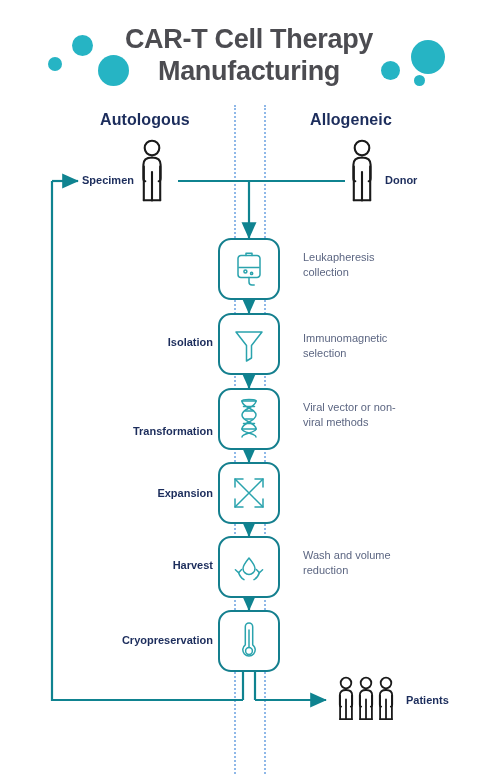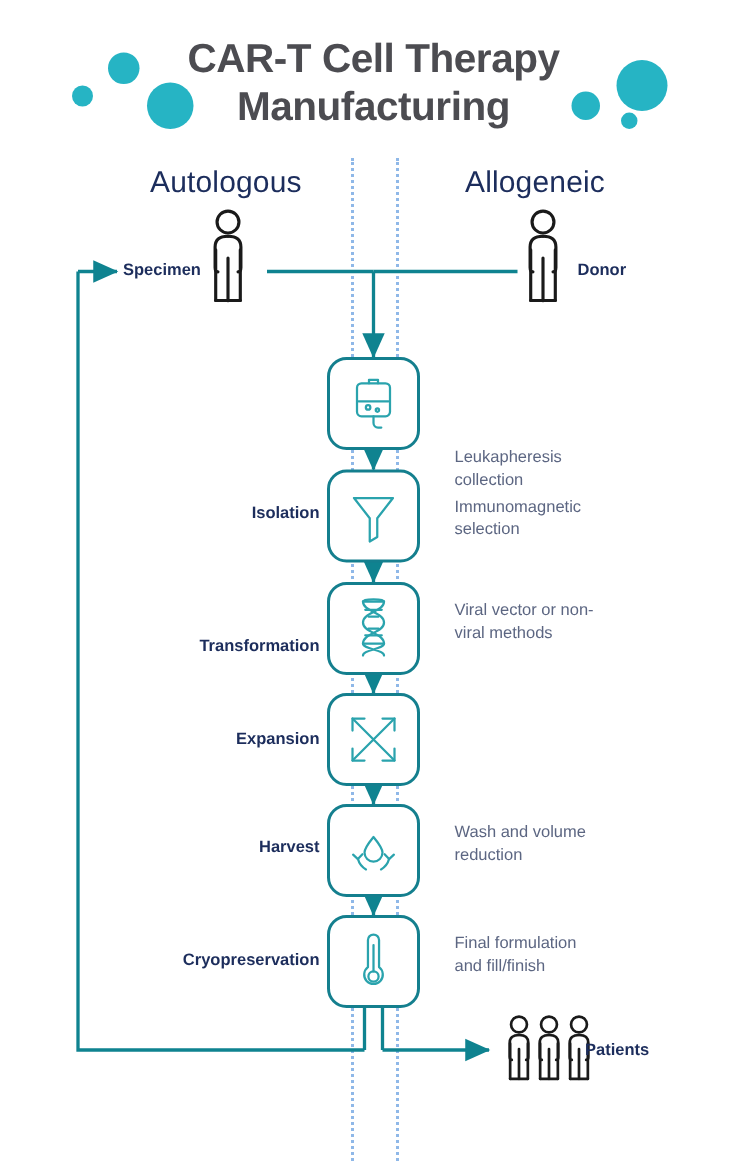--- a/index.html
+++ b/index.html
@@ -28,22 +28,22 @@
   }
   .blob{
     position:absolute;
     border-radius:50%;
     background:#26b4c4;
   }
   
   .col-head{
     position:absolute;
     color:#1c2d5c;
-    font-size:20px;
-    font-weight:normal;
+    font-size:16px;
+    font-weight:bold;
     letter-spacing:0.1px;
     white-space:nowrap;
   }
   
   .dotline{
     position:absolute;
     width:0;
     border-left:2px dotted #8fb8e8;
   }
   
@@ -168,21 +168,21 @@
       <svg width="34" height="40" viewBox="0 0 34 40" fill="none" stroke="#2aa3ad" stroke-width="1.5" stroke-linecap="round" stroke-linejoin="round">
         <path d="M9 6.5h16a3 3 0 0 1 3 3v16a3 3 0 0 1-3 3H9a3 3 0 0 1-3-3v-16a3 3 0 0 1 3-3z"></path>
         <path d="M14 6.5V4.2h6v2.3"></path>
         <path d="M7 18.5h20"></path>
         <path d="M17 28.5v4.5a3 3 0 0 0 3 3h2.2"></path>
         <circle cx="13.4" cy="22.6" r="1.5"></circle>
         <circle cx="19.6" cy="24.4" r="1.1"></circle>
       </svg>
     </span>
   </div>
-  <div class="step-desc" style="left:303px;top:250px;width:125px;margin-top:48px;">Leukapheresis
+  <div class="step-desc" style="left:303px;top:250px;width:125px;">Leukapheresis
 collection</div>
 
   <div class="step-label" style="left:108px;top:335px;width:105px;">Isolation</div>
   <div class="step-box" style="left:218px;top:313px;">
     <span>
       <svg width="36" height="38" viewBox="0 0 36 38" fill="none" stroke="#2aa3ad" stroke-width="1.5" stroke-linecap="round" stroke-linejoin="round">
         <path d="M5 7h26L20.5 20.5V33l-5 3V20.5z"></path>
       </svg>
     </span>
   </div>
@@ -234,22 +234,20 @@
   <div class="step-label" style="left:96px;top:633px;width:117px;">Cryopreservation</div>
   <div class="step-box" style="left:218px;top:610px;">
     <span>
       <svg width="22" height="42" viewBox="0 0 22 42" fill="none" stroke="#2aa3ad" stroke-width="1.5" stroke-linecap="round" stroke-linejoin="round">
         <path d="M11 3a3.7 3.7 0 0 0-3.7 3.7v18.1a6.2 6.2 0 1 0 7.4 0V6.7A3.7 3.7 0 0 0 11 3z"></path>
         <circle cx="11" cy="31" r="3.4"></circle>
         <path d="M11 10v17.6"></path>
       </svg>
     </span>
   </div>
-  <div class="step-desc" style="left:303px;top:622px;width:128px;">Final formulation
-and fill/finish</div>
 
   <div class="person" style="left:334px;top:676px;">
     <svg width="64" height="46" viewBox="0 0 64 46" fill="none" stroke="#1a1a1a" stroke-width="1.8">
       <g>
         <circle cx="12" cy="7" r="5.3"></circle>
         <path d="M12 14c-4 0-6.2 1.7-6.2 5.2v9.4c0 1.4.5 2 1.4 2" stroke-linecap="round"></path>
         <path d="M12 14c4 0 6.2 1.7 6.2 5.2v9.4c0 1.4-.5 2-1.4 2" stroke-linecap="round"></path>
         <path d="M6.1 19.6v23.6M17.9 19.6v23.6M12 23.4v19.8" stroke-linecap="round"></path>
         <path d="M6.1 43.2h11.8" stroke-linecap="round"></path>
       </g>
@@ -262,15 +260,15 @@
       </g>
       <g transform="translate(40,0)">
         <circle cx="12" cy="7" r="5.3"></circle>
         <path d="M12 14c-4 0-6.2 1.7-6.2 5.2v9.4c0 1.4.5 2 1.4 2" stroke-linecap="round"></path>
         <path d="M12 14c4 0 6.2 1.7 6.2 5.2v9.4c0 1.4-.5 2-1.4 2" stroke-linecap="round"></path>
         <path d="M6.1 19.6v23.6M17.9 19.6v23.6M12 23.4v19.8" stroke-linecap="round"></path>
         <path d="M6.1 43.2h11.8" stroke-linecap="round"></path>
       </g>
     </svg>
   </div>
-  <div class="side-label" style="left:390px;top:694px;">Patients</div>
+  <div class="side-label" style="left:406px;top:694px;">Patients</div>
 
 </div>
 
 </body></html>

